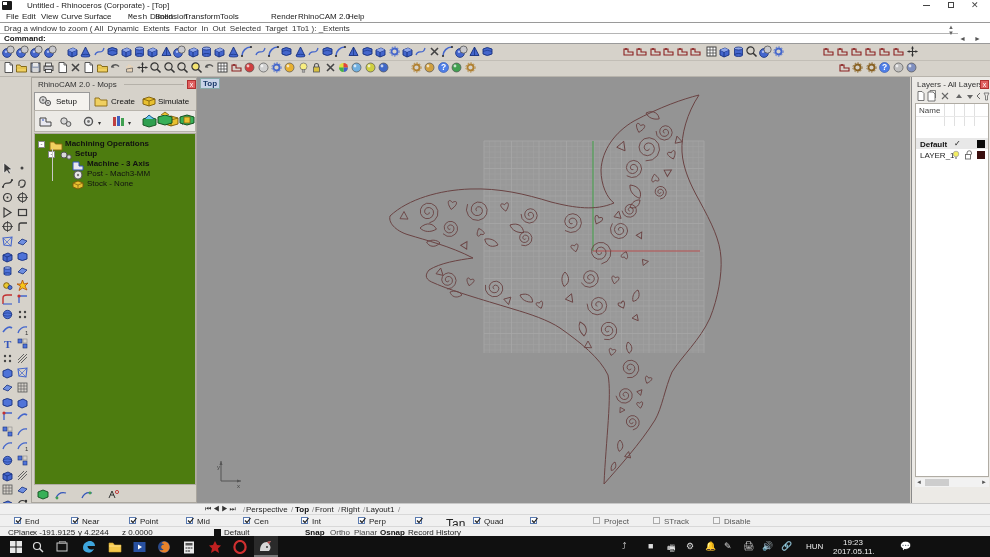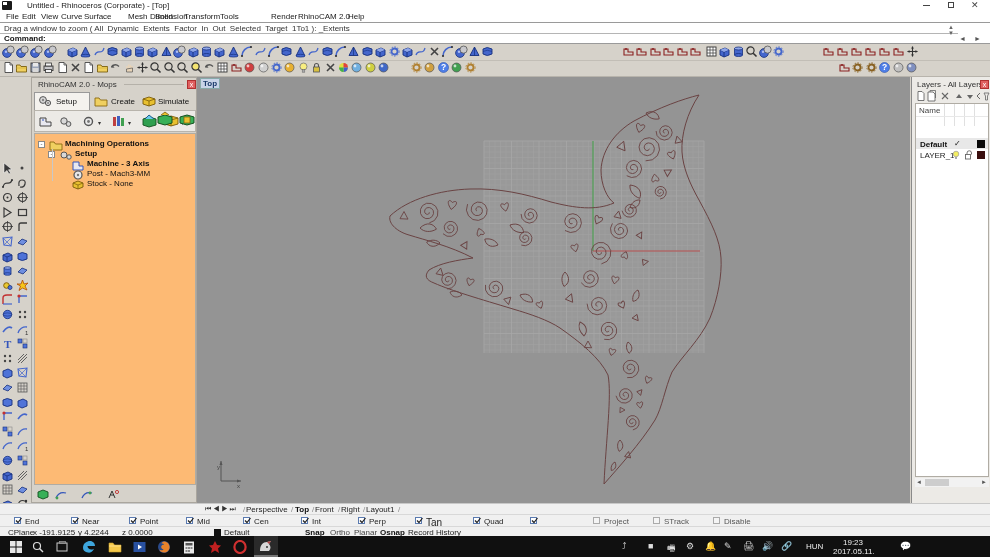--- a/index.html
+++ b/index.html
@@ -15,21 +15,21 @@
       <div class="abs" style="left:948px;top:2px;width:6px;height:6px;border:1px solid #444;"></div>
       <div class="abs" style="left:971px;top:1px;font-size:9px;color:#444;line-height:8px;">✕</div>
     </div>
     <div class="abs" style="left:0;top:11px;width:990px;height:11px;background:#ffffff;">
       <span class="abs" style="left:6px;top:1px;font-size:8px;color:#1a1a1a;">File</span>
       <span class="abs" style="left:22px;top:1px;font-size:8px;color:#1a1a1a;">Edit</span>
       <span class="abs" style="left:41px;top:1px;font-size:8px;color:#1a1a1a;">View</span>
       <span class="abs" style="left:61px;top:1px;font-size:8px;color:#1a1a1a;">Curve</span>
       <span class="abs" style="left:84px;top:1px;font-size:8px;color:#1a1a1a;">Surface</span>
       <span class="abs" style="left:108px;top:1px;font-size:8px;color:#1a1a1a;margin-left:47px;">Solid</span>
-      <span class="abs" style="left:128px;top:1px;font-size:8px;color:#1a1a1a;">Mesh</span>
+      <span class="abs" style="left:128px;top:1px;font-size:8px;color:#1a1a1a;font-family:Liberation Mono, monospace;">Mesh</span>
       <span class="abs" style="left:150px;top:1px;font-size:8px;color:#1a1a1a;">Dimension</span>
       <span class="abs" style="left:184px;top:1px;font-size:8px;color:#1a1a1a;">Transform</span>
       <span class="abs" style="left:220px;top:1px;font-size:8px;color:#1a1a1a;">Tools</span>
       <span class="abs" style="left:242px;top:7px;font-size:12px;color:#1a1a1a;margin-top:40px;">Analyze</span>
       <span class="abs" style="left:271px;top:1px;font-size:8px;color:#1a1a1a;">Render</span>
       <span class="abs" style="left:298px;top:1px;font-size:8px;color:#1a1a1a;">RhinoCAM 2.0</span>
       <span class="abs" style="left:348px;top:1px;font-size:8px;color:#1a1a1a;">Help</span>
     </div>
     <div class="abs" style="left:0;top:22px;width:990px;height:22px;background:#fff;border-top:1px solid #9a9a9a;border-bottom:1px solid #9a9a9a;">
       <div class="abs" style="left:4px;top:1px;font-size:8px;color:#333;">Drag a window to zoom ( All&nbsp; Dynamic&nbsp; Extents&nbsp; Factor&nbsp; In&nbsp; Out&nbsp; Selected&nbsp; Target&nbsp; 1To1 ): _Extents</div>
@@ -707,21 +707,21 @@
         <div class="abs" style="left:146px;top:8px;font-size:6px;color:#333;">▾</div>
       </div>
       <svg class="abs" style="left:124px;top:33px" width="18" height="18" viewBox="0 0 18 18">
         <path d="M2 6 L9 4 L16 6 L16 12 L9 14 L2 12 Z" fill="#38b058" stroke="#14501f" stroke-width="1"></path>
         <path d="M5 4 L9 1 L13 4" fill="#e8c030" stroke="#7a5a08" stroke-width="0.8"></path>
       </svg>
       <svg class="abs" style="left:146px;top:33px" width="18" height="18" viewBox="0 0 18 18">
         <path d="M2 6 L9 4 L16 6 L16 12 L9 14 L2 12 Z" fill="#38b058" stroke="#14501f" stroke-width="1"></path>
         <rect x="6" y="6" width="6" height="6" fill="#e8c030" stroke="#7a5a08" stroke-width="0.7"></rect>
       </svg>
-      <div class="abs" style="left:2px;top:55px;width:162px;height:352px;background:#fdba74;border:1px solid #b0aca4;">
+      <div class="abs" style="left:2px;top:55px;width:162px;height:352px;background:#4d7c0f;border:1px solid #b0aca4;">
         <div class="abs" style="left:3px;top:7px;width:7px;height:7px;border:1px solid #888;background:#fff;font-size:6px;line-height:5px;text-align:center;color:#333;">-</div>
         <div class="abs" style="left:14px;top:3px;"><svg width="14" height="12" viewBox="0 0 14 12">
             <path d="M1 3 L5 3 L6.5 5 L13 5 L13 11 L1 11 Z" fill="#f0d060" stroke="#8a6a10" stroke-width="0.9"></path>
           </svg></div>
         <div class="abs" style="left:30px;top:5px;font-size:8px;font-weight:bold;color:#111;">Machining Operations</div>
         <div class="abs" style="left:13px;top:17px;width:7px;height:7px;border:1px solid #888;background:#fff;font-size:6px;line-height:5px;text-align:center;color:#333;">-</div>
         <div class="abs" style="left:24px;top:13px;"><svg width="14" height="12" viewBox="0 0 14 12">
             <circle cx="5" cy="6" r="3" fill="#d8d8d8" stroke="#555" stroke-width="1"></circle>
             <circle cx="10" cy="8" r="2.2" fill="#d8d8d8" stroke="#555" stroke-width="1"></circle>
           </svg></div>
@@ -936,21 +936,21 @@
       <div class="abs" style="left:312px;top:2px;font-size:8px;color:#222;">Int</div>
       <div class="abs" style="left:358px;top:2px;width:7px;height:7px;border:1px solid #5a7ab0;background:#fff;"></div>
       <svg class="abs" style="left:358px;top:1px" width="9" height="9" viewBox="0 0 9 9">
         <path d="M2 4.5 L4 6.5 L7.5 2" stroke="#222" stroke-width="1.2" fill="none"></path>
       </svg>
       <div class="abs" style="left:369px;top:2px;font-size:8px;color:#222;">Perp</div>
       <div class="abs" style="left:415px;top:2px;width:7px;height:7px;border:1px solid #5a7ab0;background:#fff;"></div>
       <svg class="abs" style="left:415px;top:1px" width="9" height="9" viewBox="0 0 9 9">
         <path d="M2 4.5 L4 6.5 L7.5 2" stroke="#222" stroke-width="1.2" fill="none"></path>
       </svg>
-      <div class="abs" style="left:426px;top:2px;font-size:10px;color:#222;">Tan</div>
+      <div class="abs" style="left:446px;top:2px;font-size:12px;color:#222;">Tan</div>
       <div class="abs" style="left:473px;top:2px;width:7px;height:7px;border:1px solid #5a7ab0;background:#fff;"></div>
       <svg class="abs" style="left:473px;top:1px" width="9" height="9" viewBox="0 0 9 9">
         <path d="M2 4.5 L4 6.5 L7.5 2" stroke="#222" stroke-width="1.2" fill="none"></path>
       </svg>
       <div class="abs" style="left:484px;top:2px;font-size:8px;color:#222;">Quad</div>
       <div class="abs" style="left:530px;top:2px;width:7px;height:7px;border:1px solid #5a7ab0;background:#fff;"></div>
       <svg class="abs" style="left:530px;top:1px" width="9" height="9" viewBox="0 0 9 9">
         <path d="M2 4.5 L4 6.5 L7.5 2" stroke="#222" stroke-width="1.2" fill="none"></path>
       </svg>
       <div class="abs" style="left:541px;top:2px;font-size:14px;color:#222;margin-top:16px;">Knot</div>

